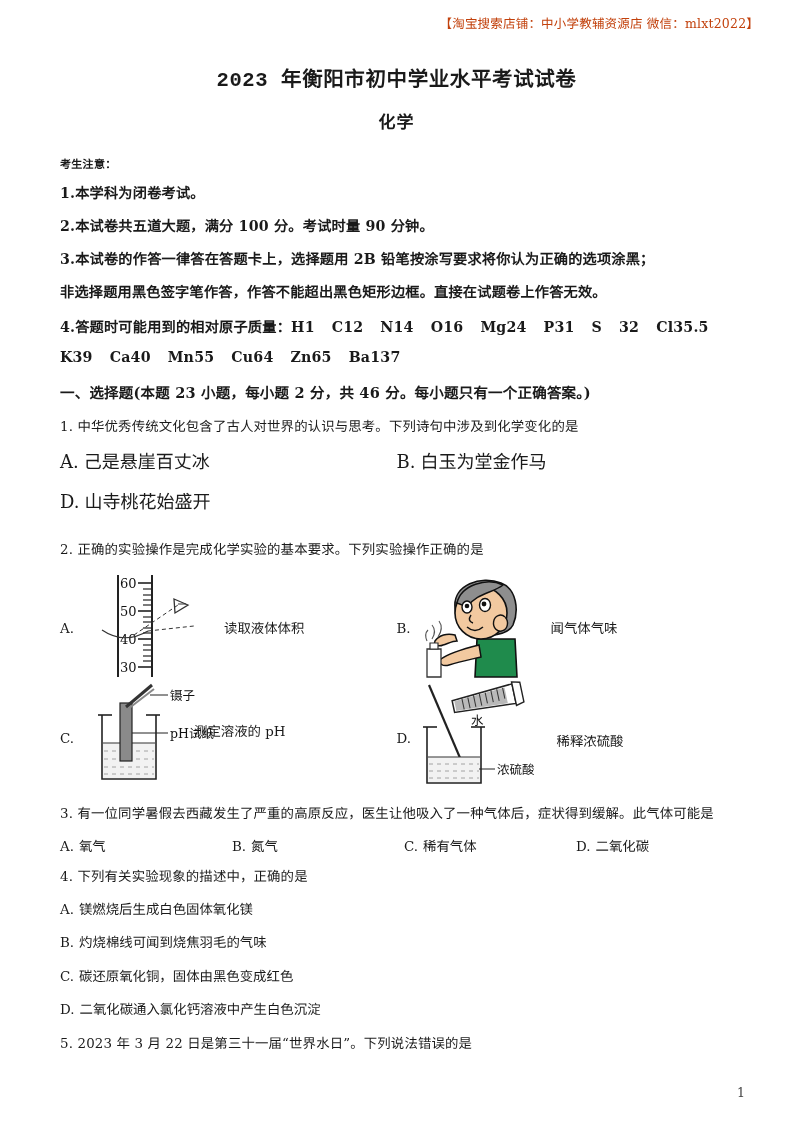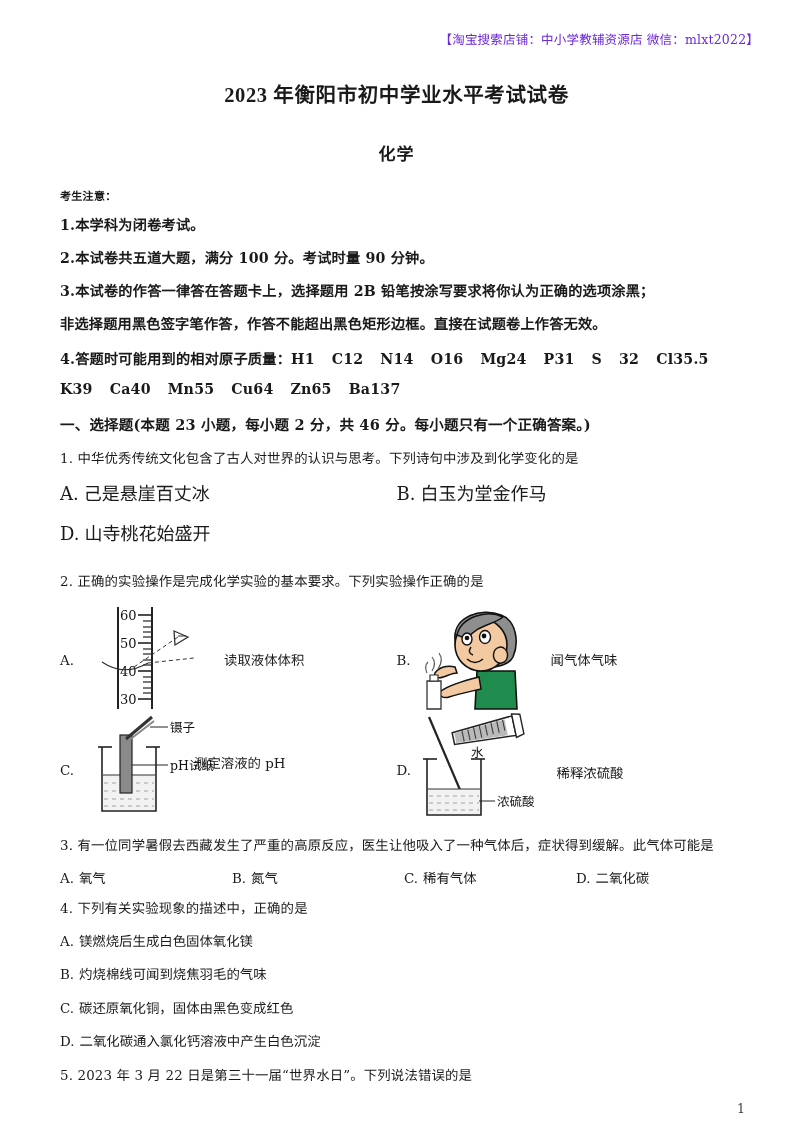--- a/index.html
+++ b/index.html
@@ -23,33 +23,33 @@
     box-sizing: border-box;
     padding: 0 60px;
   }
   
   .watermark {
     position: absolute;
     top: 13px;
     right: 34px;
     font-size: 12.5px;
     font-family: "DejaVu Serif", "Liberation Serif", serif;
-    color: #6d28d9;
+    color: #c2410c;
     letter-spacing: 0.2px;
     white-space: nowrap;
   }
   
   .doc-title {
-    margin: 16px;
+    margin: 0;
     padding-top: 62px;
     text-align: center;
     font-size: 20.5px;
     font-weight: bold;
     letter-spacing: 0.6px;
-    font-family: Liberation Serif, serif;
+    font-family: Liberation Mono, monospace;
   }
   .doc-subtitle {
     margin: 0;
     padding-top: 16px;
     text-align: center;
     font-size: 17px;
     font-weight: bold;
     letter-spacing: 1px;
   }
   

